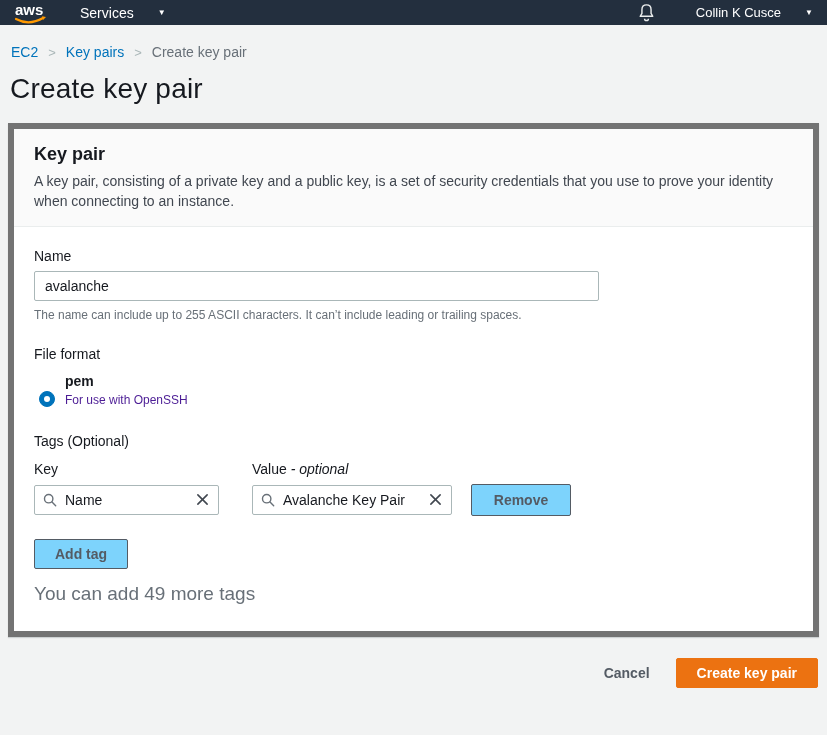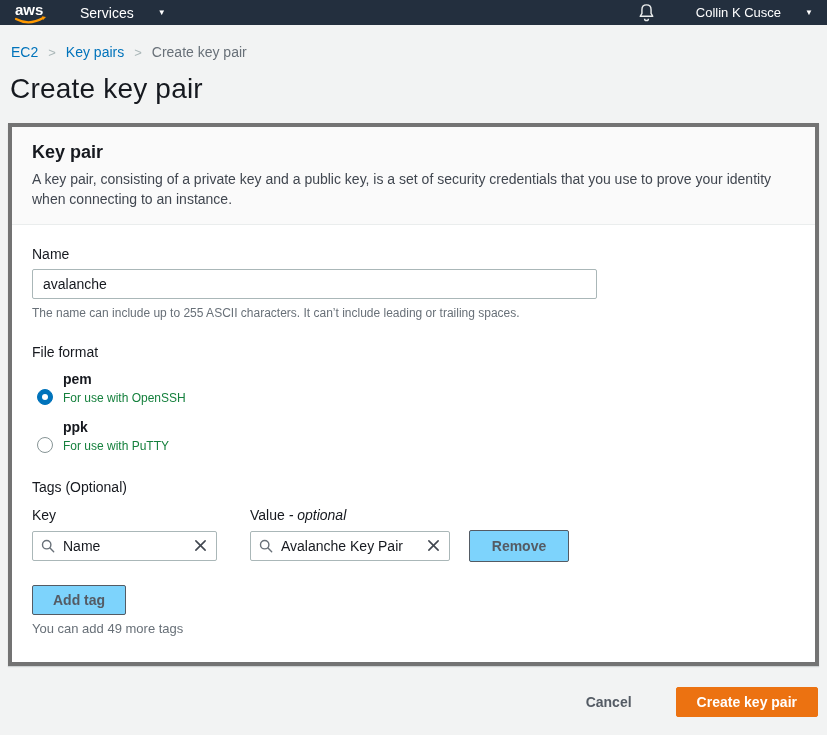--- a/index.html
+++ b/index.html
@@ -50,21 +50,21 @@
     font-weight: 400;
     color: #16191f;
     margin: 13px 0 18px 10px;
     letter-spacing: 0.2px;
   }
 
   
   .card {
     margin: 0 8px;
     background: #ffffff;
-    border: 4px solid #737373;
+    border: 6px solid #737373;
     box-shadow: 0 1px 1px 0 rgba(0,28,36,0.15);
   }
   .card-header {
     background: #fafafa;
     border-bottom: 1px solid #eaeded;
     padding: 15px 20px 14px 20px;
   }
   .card-header h2 { font-size: 18px; font-weight: 700; color: #16191f; margin-bottom: 6px; }
   .card-description { font-size: 14px; color: #414750; line-height: 1.45; max-width: 775px; }
   .card-body { padding: 21px 20px 26px 20px; }
@@ -103,21 +103,21 @@
   .radio-circle.checked { background: #0073bb; border-color: #0073bb; }
   .radio-circle.checked::after {
     content: "";
     position: absolute;
     left: 4px; top: 4px;
     width: 6px; height: 6px;
     border-radius: 50%;
     background: #ffffff;
   }
   .radio-texts .radio-label { font-size: 14px; font-weight: 700; color: #16191f; }
-  .radio-texts .radio-desc { font-size: 12px; color: #15803d; margin-top: 3px; }
+  .radio-texts .radio-desc { font-size: 12px; color: #4c1d95; margin-top: 3px; }
 
   
   .tags-section { margin-top: 26px; }
   .tag-labels { display: flex; margin-top: 12px; }
   .tag-labels .key-col { width: 218px; }
   .tag-labels .value-col { width: 200px; }
   .optional-italic { font-style: italic; }
   .tag-row { display: flex; align-items: center; margin-top: 7px; }
   .tag-input-wrap {
     position: relative;
@@ -152,28 +152,28 @@
     border: 1px solid #545b64;
     border-radius: 2px;
     color: #545b64;
     font-weight: 700;
     font-size: 14px;
     font-family: inherit;
     cursor: pointer;
   }
   .remove-btn { width: 100px; height: 32px; }
   .add-tag-btn { margin-top: 23px; padding: 5px 20px; height: 30px; }
-  .tags-helper { margin-top: 6px; font-size: 13px; }
+  .tags-helper { margin-top: 14px; font-size: 19px; }
 
   
   .footer-actions {
     display: flex;
     justify-content: flex-end;
     align-items: center;
-    gap: 44px;
+    gap: 26px;
     margin: 21px 9px 0 0;
   }
   .cancel-link {
     background: none; border: none;
     font-family: inherit;
     font-size: 14px;
     font-weight: 700;
     color: #545b64;
     cursor: pointer;
   }
@@ -246,27 +246,20 @@
       <span class="field-label">File format</span>
 
       <div class="radio-option">
         <span class="radio-circle checked"></span>
         <span class="radio-texts">
           <span class="radio-label">pem</span>
           <div class="radio-desc">For use with OpenSSH</div>
         </span>
       </div>
 
-      <div class="radio-option">
-        <span class="radio-circle"></span>
-        <span class="radio-texts">
-          <span class="radio-label">ppk</span>
-          <div class="radio-desc">For use with PuTTY</div>
-        </span>
-      </div>
     </div>
 
     <div class="tags-section">
       <span class="field-label">Tags (Optional)</span>
 
       <div class="tag-labels">
         <span class="key-col field-label">Key</span>
         <span class="value-col field-label">
           <span>Value</span>
           <span class="optional-italic"> <span>- optional</span></span>

